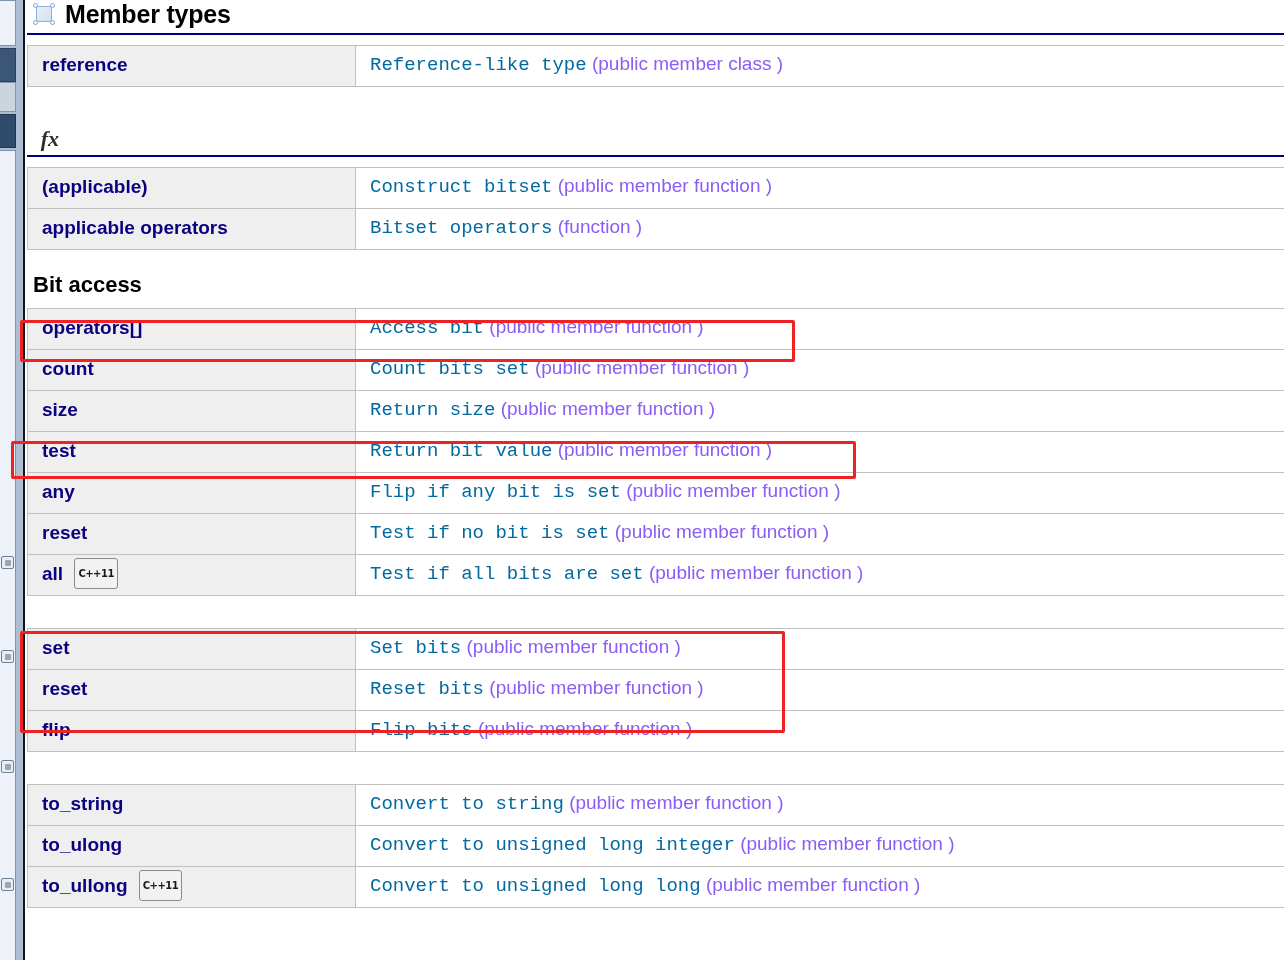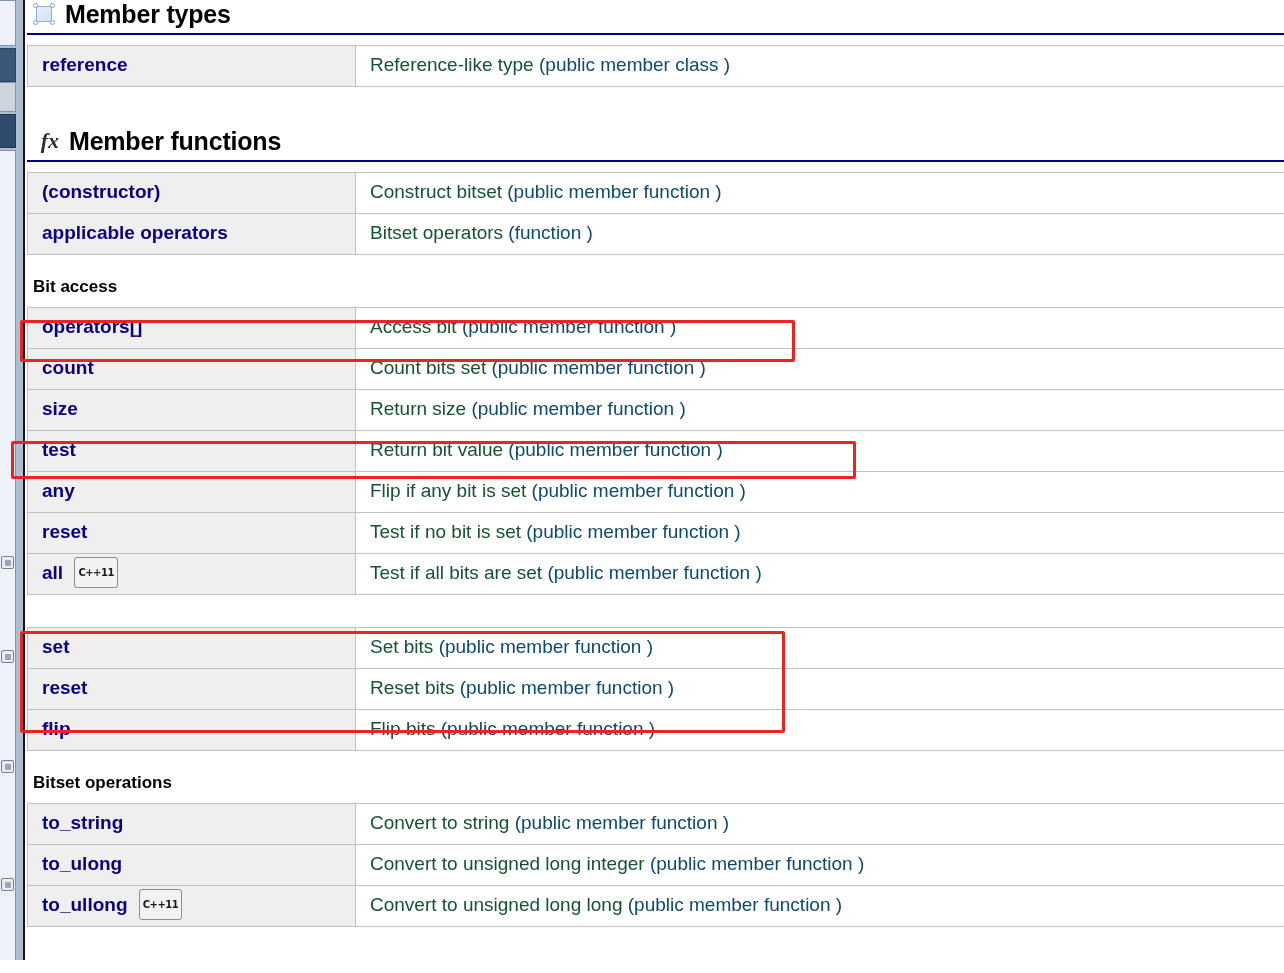--- a/index.html
+++ b/index.html
@@ -122,21 +122,21 @@
     font-style: italic;
     font-weight: bold;
     font-size: 22px;
     color: #2e2e2e;
     line-height: 24px;
     text-align: right;
   }
 
   
   .sub-h {
-    font-size: 17px;
+    font-size: 22px;
     font-weight: bold;
     color: #000000;
     padding-left: 6px;
   }
 
   
   table.dsc {
     border-collapse: collapse;
     width: 1330px;      
     table-layout: fixed;
@@ -156,22 +156,22 @@
     background: #efefef;
     padding-left: 14px;
     white-space: nowrap;
   }
   .mlink {
     color: #0b0080;
     font-weight: bold;
     font-size: 19px;
     text-decoration: none;
   }
-  .mdesc { color: #14532d; }
-  .mnote { color: #0c4a6e; }
+  .mdesc { color: #0369a1; font-family: Liberation Mono, monospace; }
+  .mnote { color: #8b5cf6; }
   .badge {
     display: inline-block;
     margin-left: 6px;
     padding: 8px 3px;
     border: 1px solid #8c8c8c;
     border-radius: 3px;
     background: #f2f2f2;
     color: #1a1a1a;
     font-size: 10px;
     font-weight: bold;
@@ -242,32 +242,31 @@
           </td>
         </tr>
       </tbody>
     </table>
 
     <div class="spacer-lg"></div>
 
     <div class="h-block">
       <div class="h-row">
         <span class="icon-fx">fx</span>
-        <span class="h-title">Member functions</span>
       </div>
       <div class="h-rule"></div>
     </div>
 
     <div class="spacer-sm"></div>
 
     <table class="dsc">
       <tbody>
         <tr>
           <td class="t-name">
-            <span class="mlink">(constructor)</span>
+            <span class="mlink">(applicable)</span>
           </td>
           <td>
             <span class="mdesc">Construct bitset</span>
             <span class="mnote">(public member function )</span>
           </td>
         </tr>
         <tr>
           <td class="t-name">
             <span class="mlink">applicable operators</span>
           </td>
@@ -384,21 +383,20 @@
           <td>
             <span class="mdesc">Flip bits</span>
             <span class="mnote">(public member function )</span>
           </td>
         </tr>
       </tbody>
     </table>
 
     <div class="spacer-md"></div>
 
-    <div class="sub-h">Bitset operations</div>
     <div class="spacer-sm"></div>
 
     <table class="dsc">
       <tbody>
         <tr>
           <td class="t-name">
             <span class="mlink">to_string</span>
           </td>
           <td>
             <span class="mdesc">Convert to string</span>

